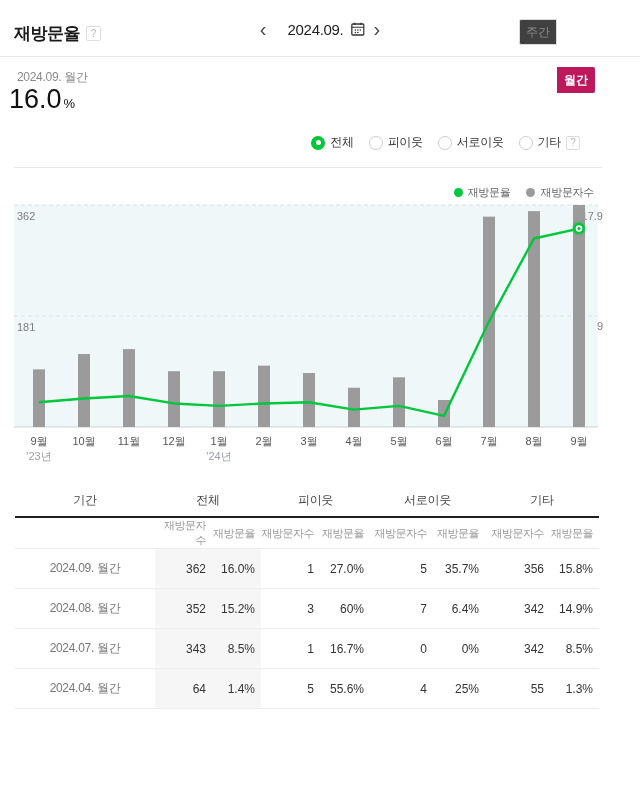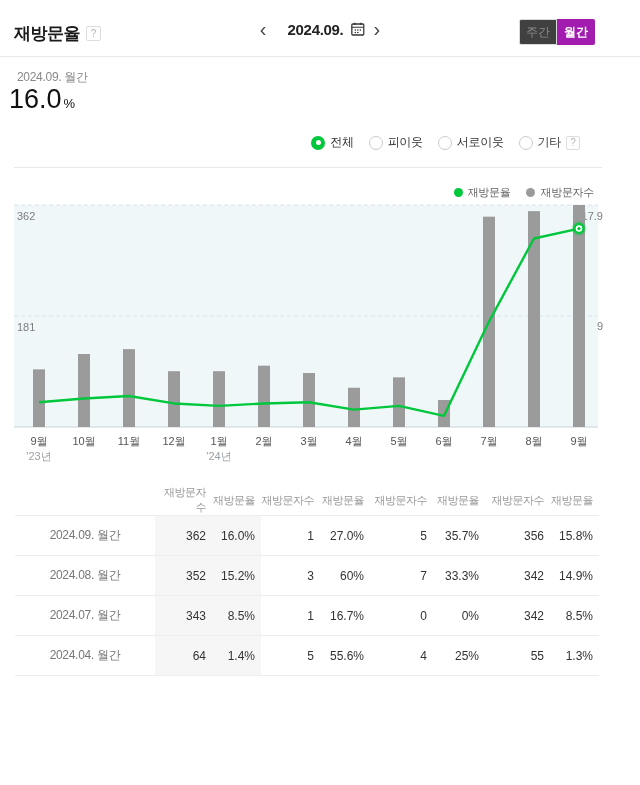--- a/index.html
+++ b/index.html
@@ -9,21 +9,21 @@
 
   
   .hdr { position:absolute; top:0; left:0; right:0; height:57px; border-bottom:1px solid #e8e8e8; }
   .title-wrap { position:absolute; left:14px; top:22px; display:flex; align-items:center; gap:6px; }
   .page-title { font-size:17px; font-weight:bold; color:#1a1a1a; letter-spacing:-0.5px; }
   .help-box { display:inline-flex; align-items:center; justify-content:center; width:15px; height:15px;
               border:1px solid #ddd; border-radius:2px; color:#b5b5b5; font-size:10px; background:#fff; }
   .date-nav { position:absolute; left:50%; top:19px; transform:translateX(-50%);
               display:flex; align-items:center; gap:7px; }
   .chev { font-size:20px; line-height:20px; color:#444; cursor:pointer; padding:0 2px; }
-  .date-txt { font-size:15px; font-weight:bold; color:#222; letter-spacing:-0.3px;margin-left:12px; }
+  .date-txt { font-size:15px; font-weight:normal; color:#222; letter-spacing:-0.3px;margin-left:12px; }
   .cal { display:inline-block; line-height:0; cursor:pointer; }
   .toggle { position:absolute; right:45px; top:19px; display:flex; }
   .tg-btn { width:38px; height:26px; font-size:12px; display:flex; align-items:center; justify-content:center; cursor:pointer; }
   .tg-week { background:#404040; border:1px solid #dcdcdc; color:#8a8a8a; border-radius:2px 0 0 2px; }
   .tg-month { color:#fff; font-weight:bold; border-radius:0 2px 2px 0; }
 
   
   .sum-label { position:absolute; left:17px; top:69px; font-size:12px; color:#888; letter-spacing:-0.3px; }
   .sum-value { position:absolute; left:9px; top:84px; display:flex; align-items:baseline; color:#111; }
   .sum-num { font-size:27px; letter-spacing:0; }
@@ -78,21 +78,21 @@
             <circle cx="7" cy="8" r="0.8" fill="#333"></circle>
             <circle cx="9.5" cy="8" r="0.8" fill="#333"></circle>
           <circle cx="4.5" cy="10.5" r="0.8" fill="#333"></circle>
             <circle cx="7" cy="10.5" r="0.8" fill="#333"></circle>
         </svg>
       </span>
       <span class="chev">›</span>
     </div>
     <div class="toggle">
       <div class="tg-btn tg-week">주간</div>
-      <div class="tg-btn tg-month" style="background: #a21caf;">월간</div>
+      <div class="tg-btn tg-month" style="background: #be185d; margin-top: 48px;">월간</div>
     </div>
   </div>
 
   <div class="sum-label">2024.09. 월간</div>
   <div class="sum-value">
     <span class="sum-num">16.0</span>
     <span class="sum-unit">%</span>
   </div>
 
   <div class="filters">
@@ -177,20 +177,27 @@
         <col style="width:57px">
         <col style="width:49px">
       <col style="width:59px">
         <col style="width:50px">
         <col style="width:63px">
       <col style="width:52px">
         <col style="width:65px">
         <col style="width:49px">
     </colgroup>
     <thead>
+      <tr class="groups">
+        <th colspan="1">기간</th>
+        <th colspan="2">전체</th>
+        <th colspan="2">피이웃</th>
+        <th colspan="2">서로이웃</th>
+        <th colspan="2">기타</th>
+      </tr>
       <tr class="subs">
           <th></th>
           <th>재방문자수</th>
           <th>재방문율</th>
           <th>재방문자수</th>
           <th>재방문율</th>
           <th>재방문자수</th>
           <th>재방문율</th>
           <th>재방문자수</th>
           <th>재방문율</th>
@@ -208,21 +215,21 @@
           <td>356</td>
           <td>15.8%</td>
         </tr>
         <tr>
           <td class="period">2024.08. 월간</td>
           <td class="band">352</td>
           <td class="band">15.2%</td>
           <td>3</td>
           <td>60%</td>
           <td>7</td>
-          <td>33.3%</td>
+          <td>6.4%</td>
           <td>342</td>
           <td>14.9%</td>
         </tr>
         <tr>
           <td class="period">2024.07. 월간</td>
           <td class="band">343</td>
           <td class="band">8.5%</td>
           <td>1</td>
           <td>16.7%</td>
           <td>0</td>

